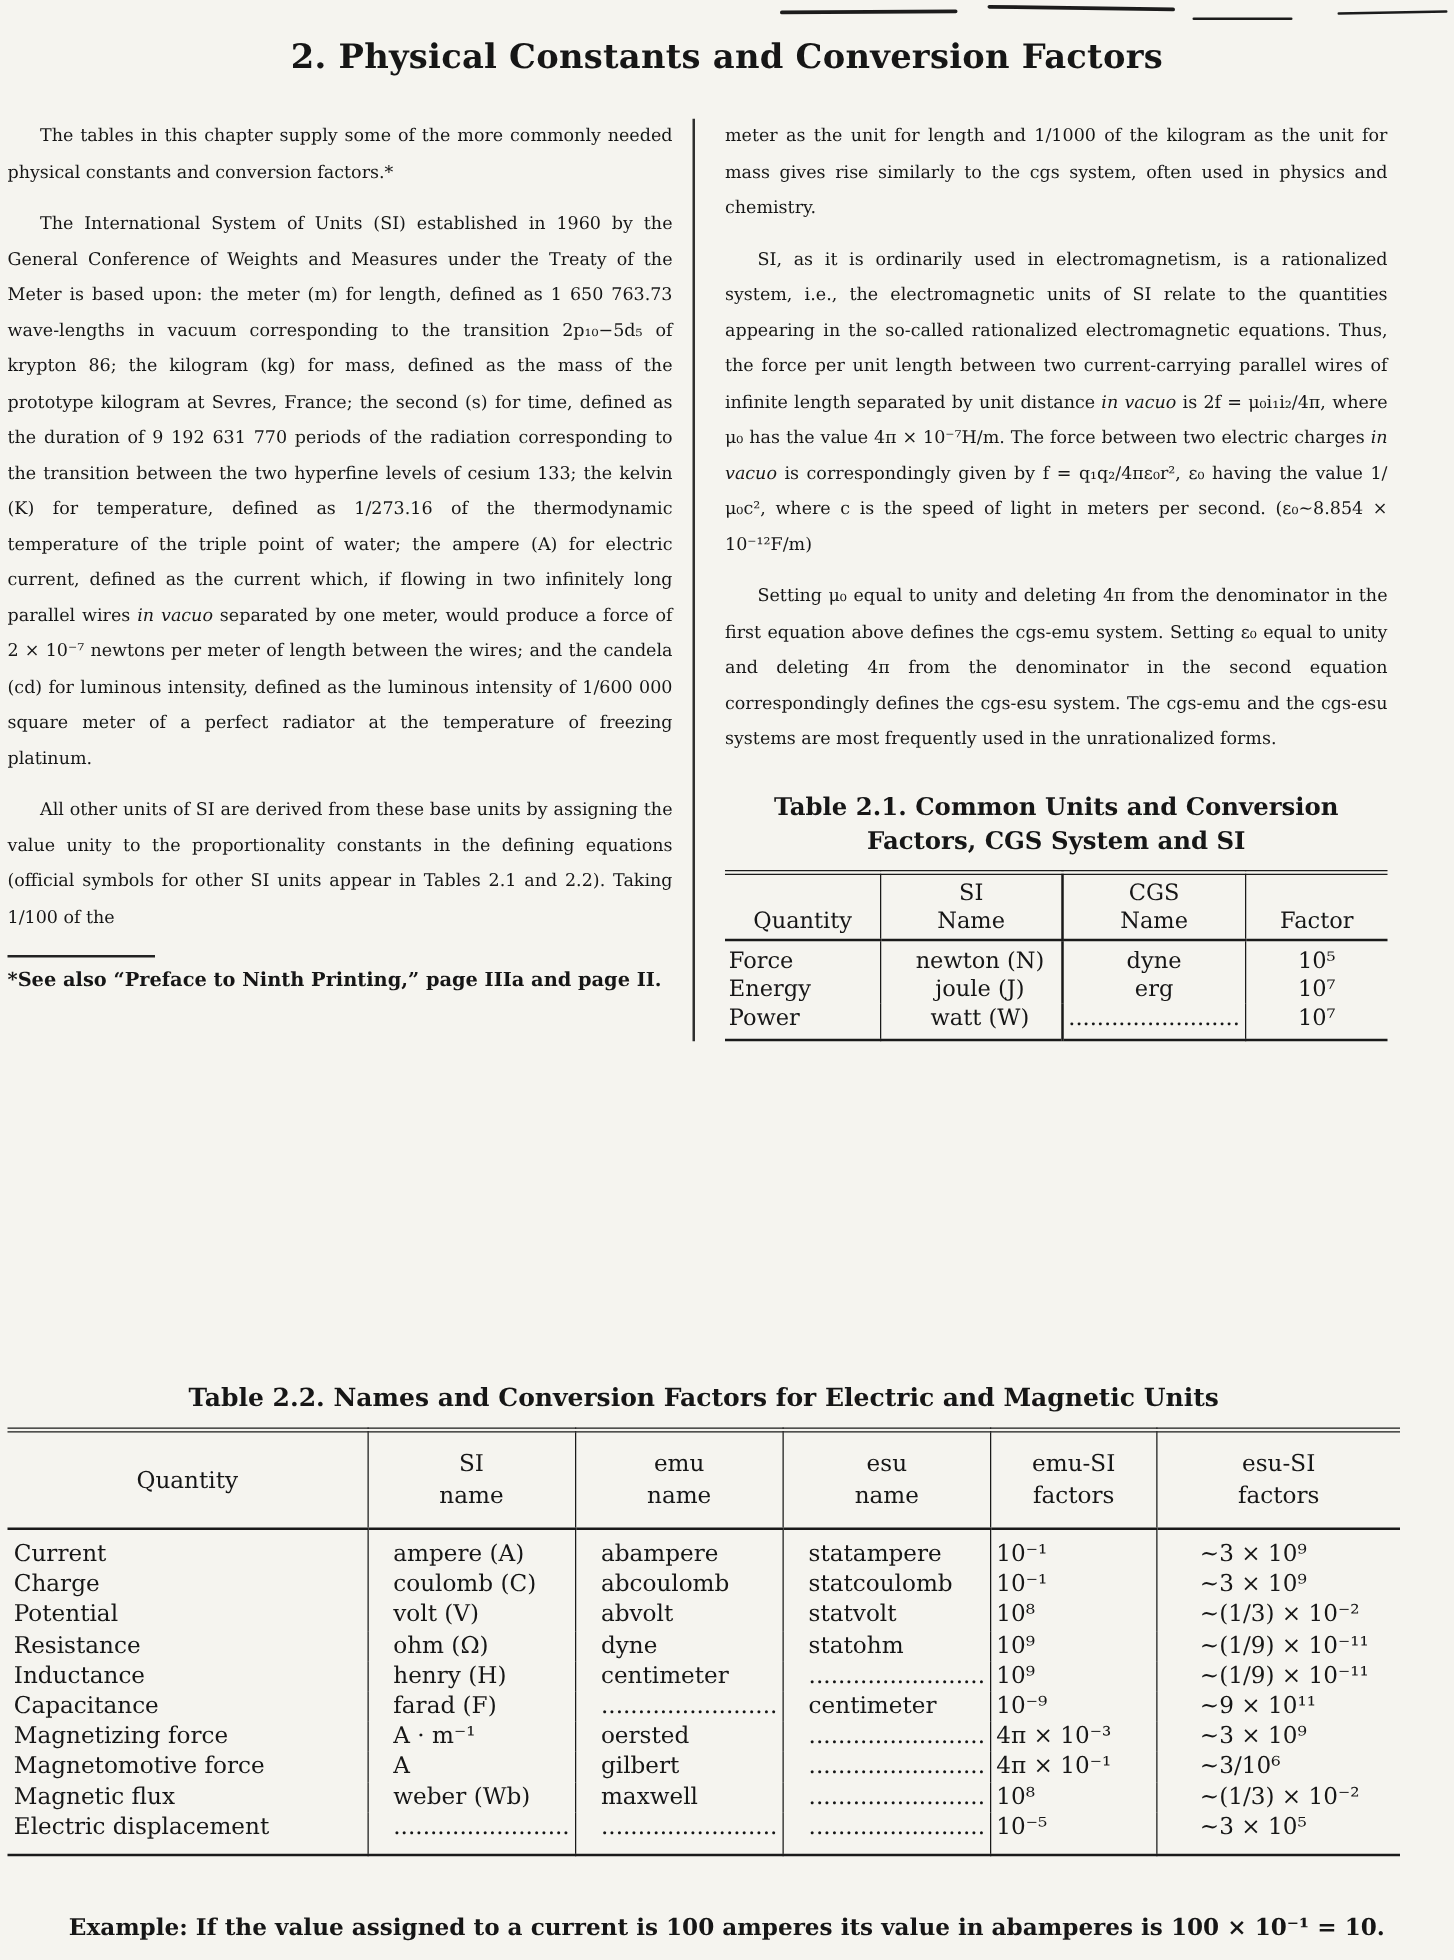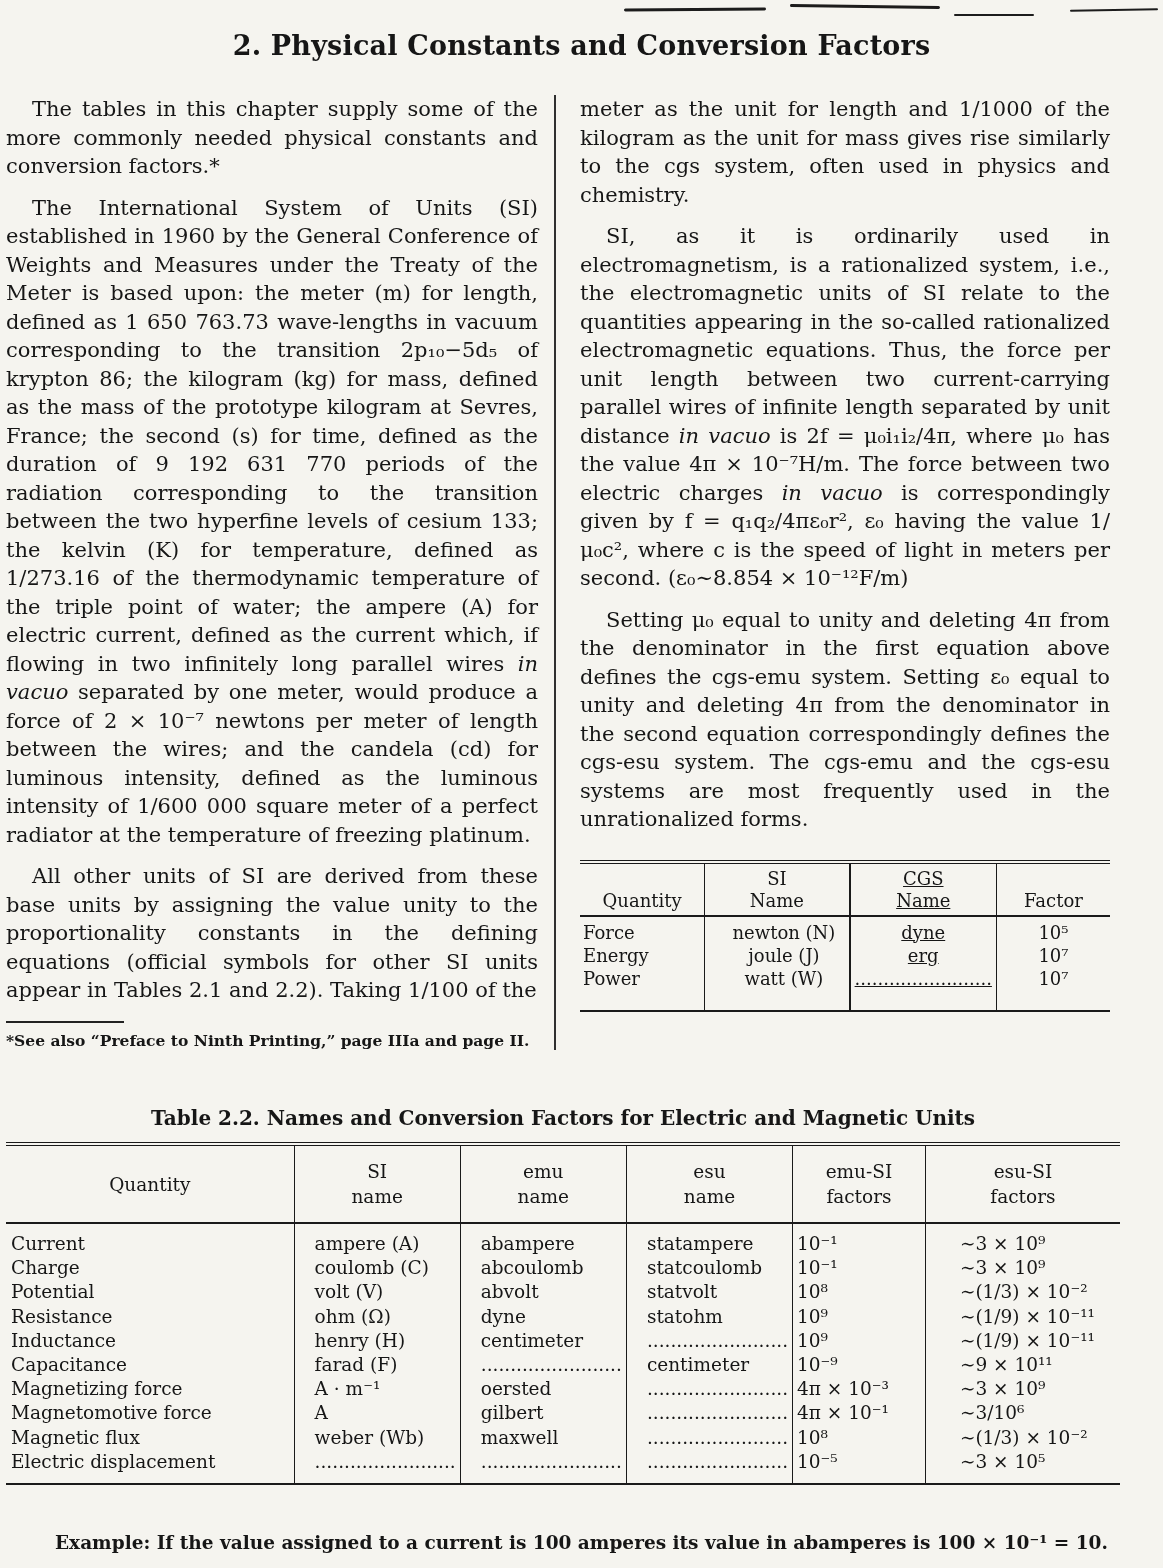--- a/index.html
+++ b/index.html
@@ -13,39 +13,39 @@
   .e2{top:5px;left:790px;width:150px;transform:rotate(0.8deg);}
   .e3{top:14px;left:954px;width:80px;height:2px;}
   .e4{top:9px;left:1070px;width:88px;height:2px;transform:rotate(-1deg);}
 
   .title{position:absolute;top:30px;left:0;width:100%;text-align:center;
     font-size:27px;font-weight:bold;margin:0;letter-spacing:.2px;}
 
   .columns{position:absolute;top:95px;left:6px;width:1108px;display:flex;}
   .col-left{width:532px;padding-right:16px;border-right:2px solid #2f2f2f;}
   .col-right{width:530px;padding-left:24px;}
-  .para{margin:0 0 13px 0;text-align:justify;font-size:21px;line-height:28.5px;}
+  .para{margin:0 0 13px 0;text-align:justify;font-size:14px;line-height:28.5px;}
   .indent{text-indent:26px;}
   .para i{font-style:italic;}
 
   .footnote-rule{width:118px;border-top:2px solid #222;margin:16px 0 8px 0;}
   .footnote{font-size:15.5px;font-weight:bold;margin:0;}
 
   .t21{margin-top:26px;}
   .t21-title{text-align:center;font-weight:bold;font-size:19.5px;line-height:27px;margin:0 0 10px 0;}
   table{border-collapse:collapse;}
   .table21{width:100%;border-top:4px double #1a1a1a;border-bottom:2px solid #1a1a1a;font-size:18px;}
   .table21 th{font-weight:normal;text-align:center;vertical-align:bottom;
     border-bottom:2px solid #1a1a1a;padding:4px 4px 3px;line-height:22px;}
   .table21 td{padding:0 4px;line-height:23px;}
   .table21 tbody tr:first-child td{padding-top:4px;}
-  .table21 tbody tr:last-child td{padding-bottom:20px;}
+  .table21 tbody tr:last-child td{padding-bottom:5px;}
   .table21 th:nth-child(1),.table21 td:nth-child(1){border-right:1.5px solid #1a1a1a;}
   .table21 th:nth-child(2),.table21 td:nth-child(2){border-right:2.5px solid #1a1a1a;}
-  .table21 th:nth-child(3),.table21 td:nth-child(3){border-right:1.5px solid #1a1a1a;text-decoration:underline;}
+  .table21 th:nth-child(3),.table21 td:nth-child(3){border-right:1.5px solid #1a1a1a;}
   .table21 .w1{width:24%;} .table21 .w2{width:28%;} .table21 .w3{width:26%;} .table21 .w4{width:22%;}
   .table21 td:nth-child(1){text-align:left;padding-left:3px;}
   .table21 td:nth-child(2){text-align:center;padding-left:18px;}
   .table21 td:nth-child(3){text-align:center;}
   .table21 td:nth-child(4){text-align:center;}
 
   .t22{position:absolute;top:1106px;left:6px;width:1114px;}
   .t22-title{text-align:center;font-weight:bold;font-size:20px;margin:0 0 12px 0;}
   .table22{width:100%;border-top:4px double #1a1a1a;border-bottom:2px solid #1a1a1a;font-size:18.5px;}
   .table22 th{font-weight:normal;text-align:center;vertical-align:middle;
@@ -84,20 +84,24 @@
     <div class="footnote-rule"></div>
     <p class="footnote">*See also “Preface to Ninth Printing,” page IIIa and page II.</p>
   </div>
 
   <div class="col-right">
     <p class="para">meter as the unit for length and 1/1000 of the kilogram as the unit for mass gives rise similarly to the cgs system, often used in physics and chemistry.</p>
     <p class="para indent">SI, as it is ordinarily used in electromagnetism, is a rationalized system, i.e., the electromagnetic units of SI relate to the quantities appearing in the so-called rationalized electromagnetic equations.  Thus, the force per unit length between two current-carrying parallel wires of infinite length separated by unit distance <i>in vacuo</i> is 2f = μ₀i₁i₂/4π, where μ₀ has the value 4π × 10⁻⁷H/m.  The force between two electric charges <i>in vacuo</i> is correspondingly given by f = q₁q₂/4πε₀r², ε₀ having the value 1/μ₀c², where c is the speed of light in meters per second.  (ε₀∼8.854 × 10⁻¹²F/m)</p>
     <p class="para indent">Setting μ₀ equal to unity and deleting 4π from the denominator in the first equation above defines the cgs-emu system.  Setting ε₀ equal to unity and deleting 4π from the denominator in the second equation correspondingly defines the cgs-esu system.  The cgs-emu and the cgs-esu systems are most frequently used in the unrationalized forms.</p>
 
     <div class="t21">
+      <p class="t21-title">
+        <span>Table 2.1. Common Units and Conversion</span><br>
+        <span>Factors, CGS System and SI</span>
+      </p>
       <table class="table21">
         <colgroup>
             <col class="w1">
             <col class="w2">
             <col class="w3">
             <col class="w4">
           </colgroup>
         <thead>
           <tr>
             <th>Quantity</th>

